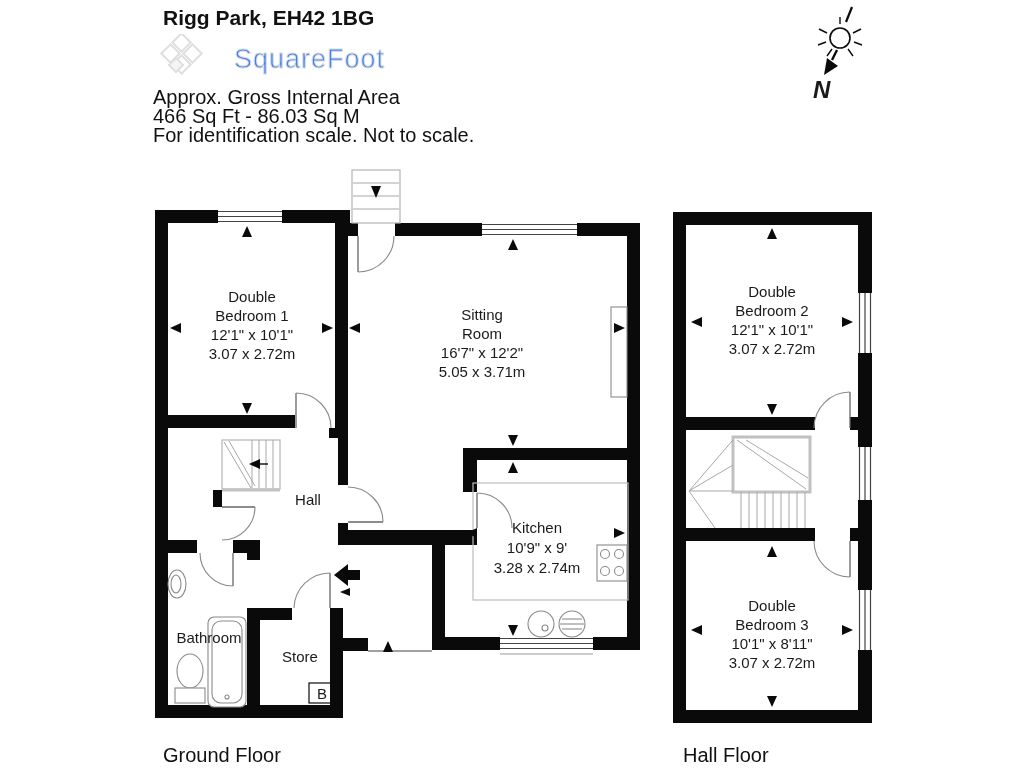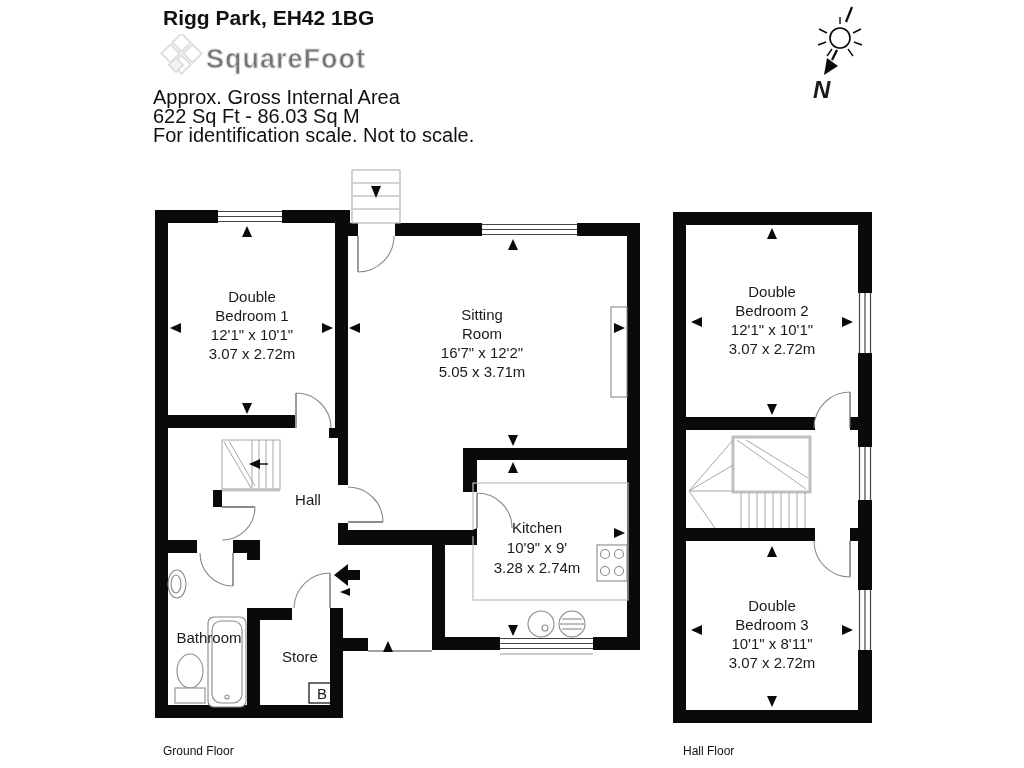--- a/index.html
+++ b/index.html
@@ -1,23 +1,23 @@
 <!DOCTYPE html>
 <html><head>
 <meta charset="utf-8">
 <style>
   html,body{margin:0;padding:0;background:#fff;width:1024px;height:768px;overflow:hidden;
     font-family:"Liberation Sans",sans-serif;color:#111;}
   #page{position:relative;width:1024px;height:768px;background:#ffffff;}
   .abs{position:absolute;}
   #title{left:163px;top:6px;font-size:21px;font-weight:bold;letter-spacing:0px;}
   #logo{left:158px;top:34px;display:flex;align-items:center;}
-  #logo-text{font-size:27px;font-weight:bold;color:#737373;-webkit-text-stroke:1px #dcdcdc;letter-spacing:1px;}
+  #logo-text{font-size:27px;font-weight:normal;color:#3b82f6;-webkit-text-stroke:1px #dcdcdc;letter-spacing:1px;margin-left:28px;}
   #info{left:153px;top:88px;font-size:20px;line-height:19px;}
-  .caption{font-size:12px;}
+  .caption{font-size:20px;}
   #cap-ground{left:163px;top:744px;}
   #cap-first{left:683px;top:744px;}
   svg text{font-family:"Liberation Sans",sans-serif;fill:#1a1a1a;}
   .roomtext{font-size:15px;}
   .wall{fill:#0a0a0a;}
   .thinline{stroke:#444;stroke-width:1.2;fill:none;}
   .graybox{stroke:#b5b5b5;stroke-width:1.2;fill:#ffffff;}
   .tread{stroke:#a8a8a8;stroke-width:1;fill:none;}
   .arc{stroke:#8a8a8a;stroke-width:1.1;fill:none;}
   .leaf{stroke:#666;stroke-width:1.3;fill:none;}
@@ -39,21 +39,21 @@
         <rect x="28" y="13" width="13" height="13" transform="rotate(45 34.5 19.5)"></rect>
         <rect x="17" y="24" width="13" height="13" transform="rotate(45 23.5 30.5)"></rect>
         <rect x="13" y="26" width="10" height="10" transform="rotate(45 18 31)" fill="#f4f4f4"></rect>
       </g>
     </svg>
     <span id="logo-text">SquareFoot</span>
   </div>
 
   <div class="abs" id="info">
     <div>Approx. Gross Internal Area</div>
-    <div>622 Sq Ft  -  86.03 Sq M</div>
+    <div>466 Sq Ft  -  86.03 Sq M</div>
     <div>For identification scale. Not to scale.</div>
   </div>
 
   <div class="abs caption" id="cap-ground">Ground Floor</div>
   <div class="abs caption" id="cap-first">Hall Floor</div>
 
   <svg class="abs" style="left:0;top:0" width="1024" height="768" viewBox="0 0 1024 768">
 
     <g>
       <circle cx="840" cy="38" r="10" fill="#fff" stroke="#0a0a0a" stroke-width="1.6"></circle>

